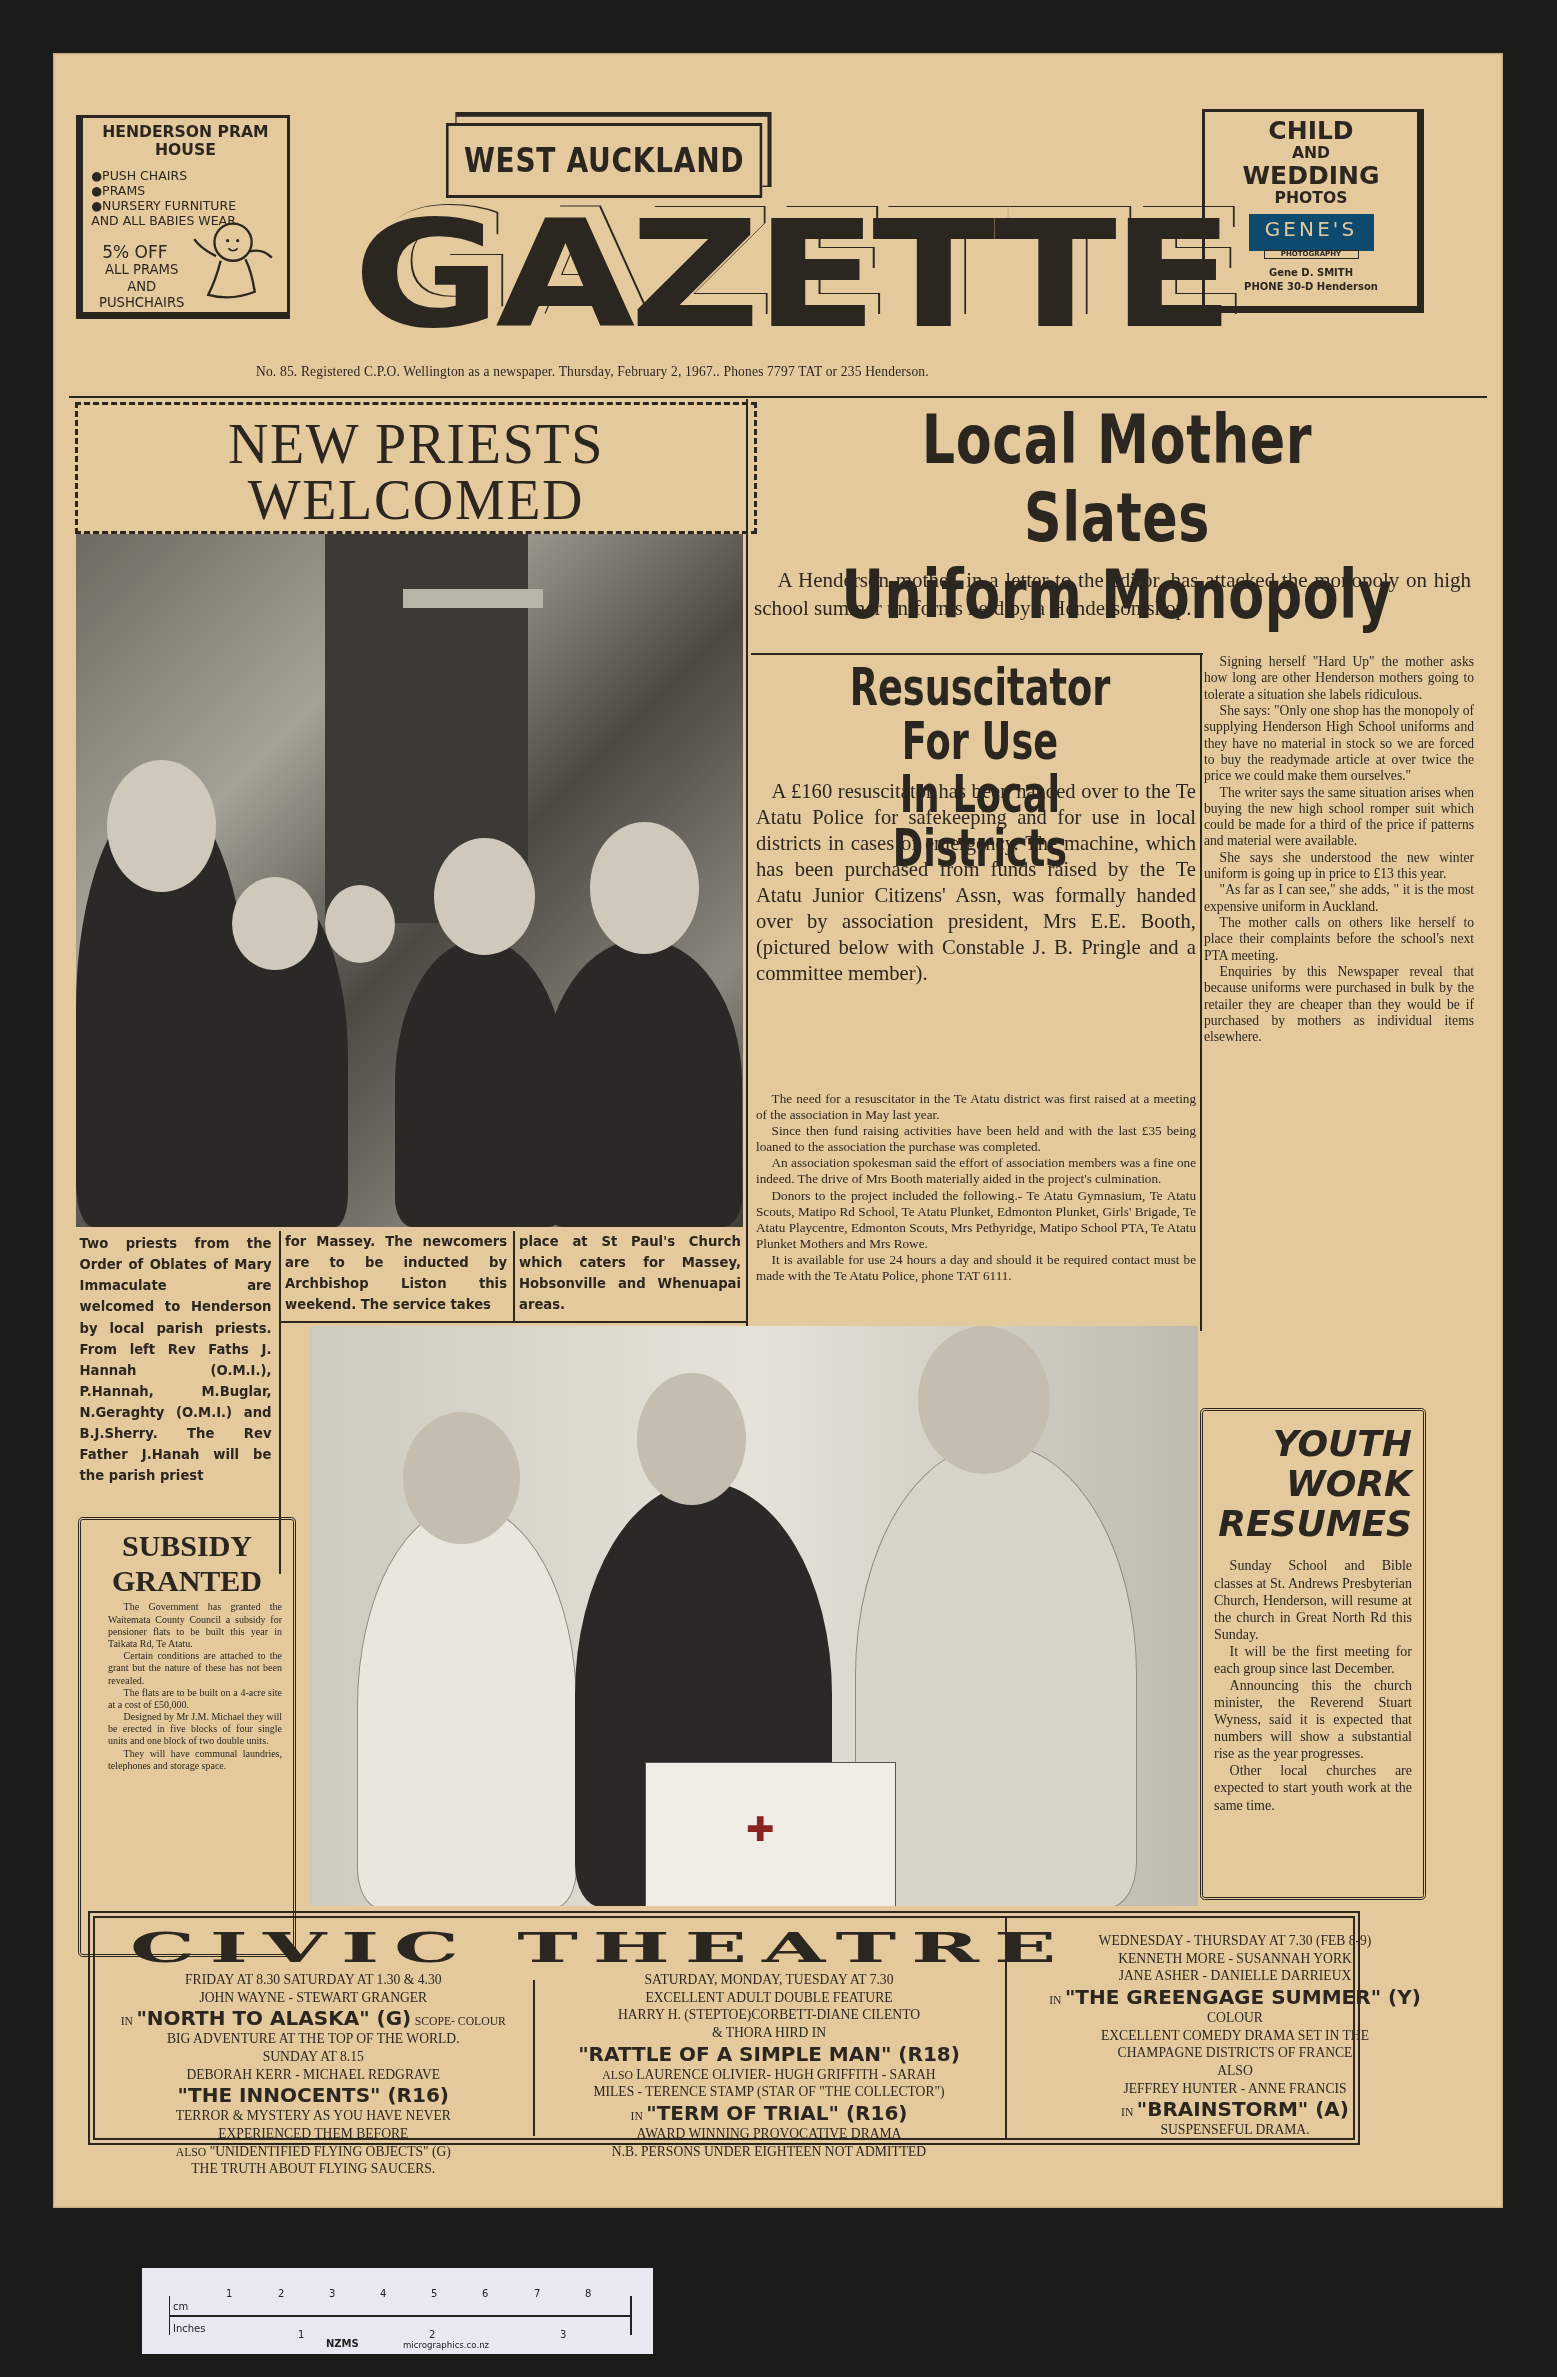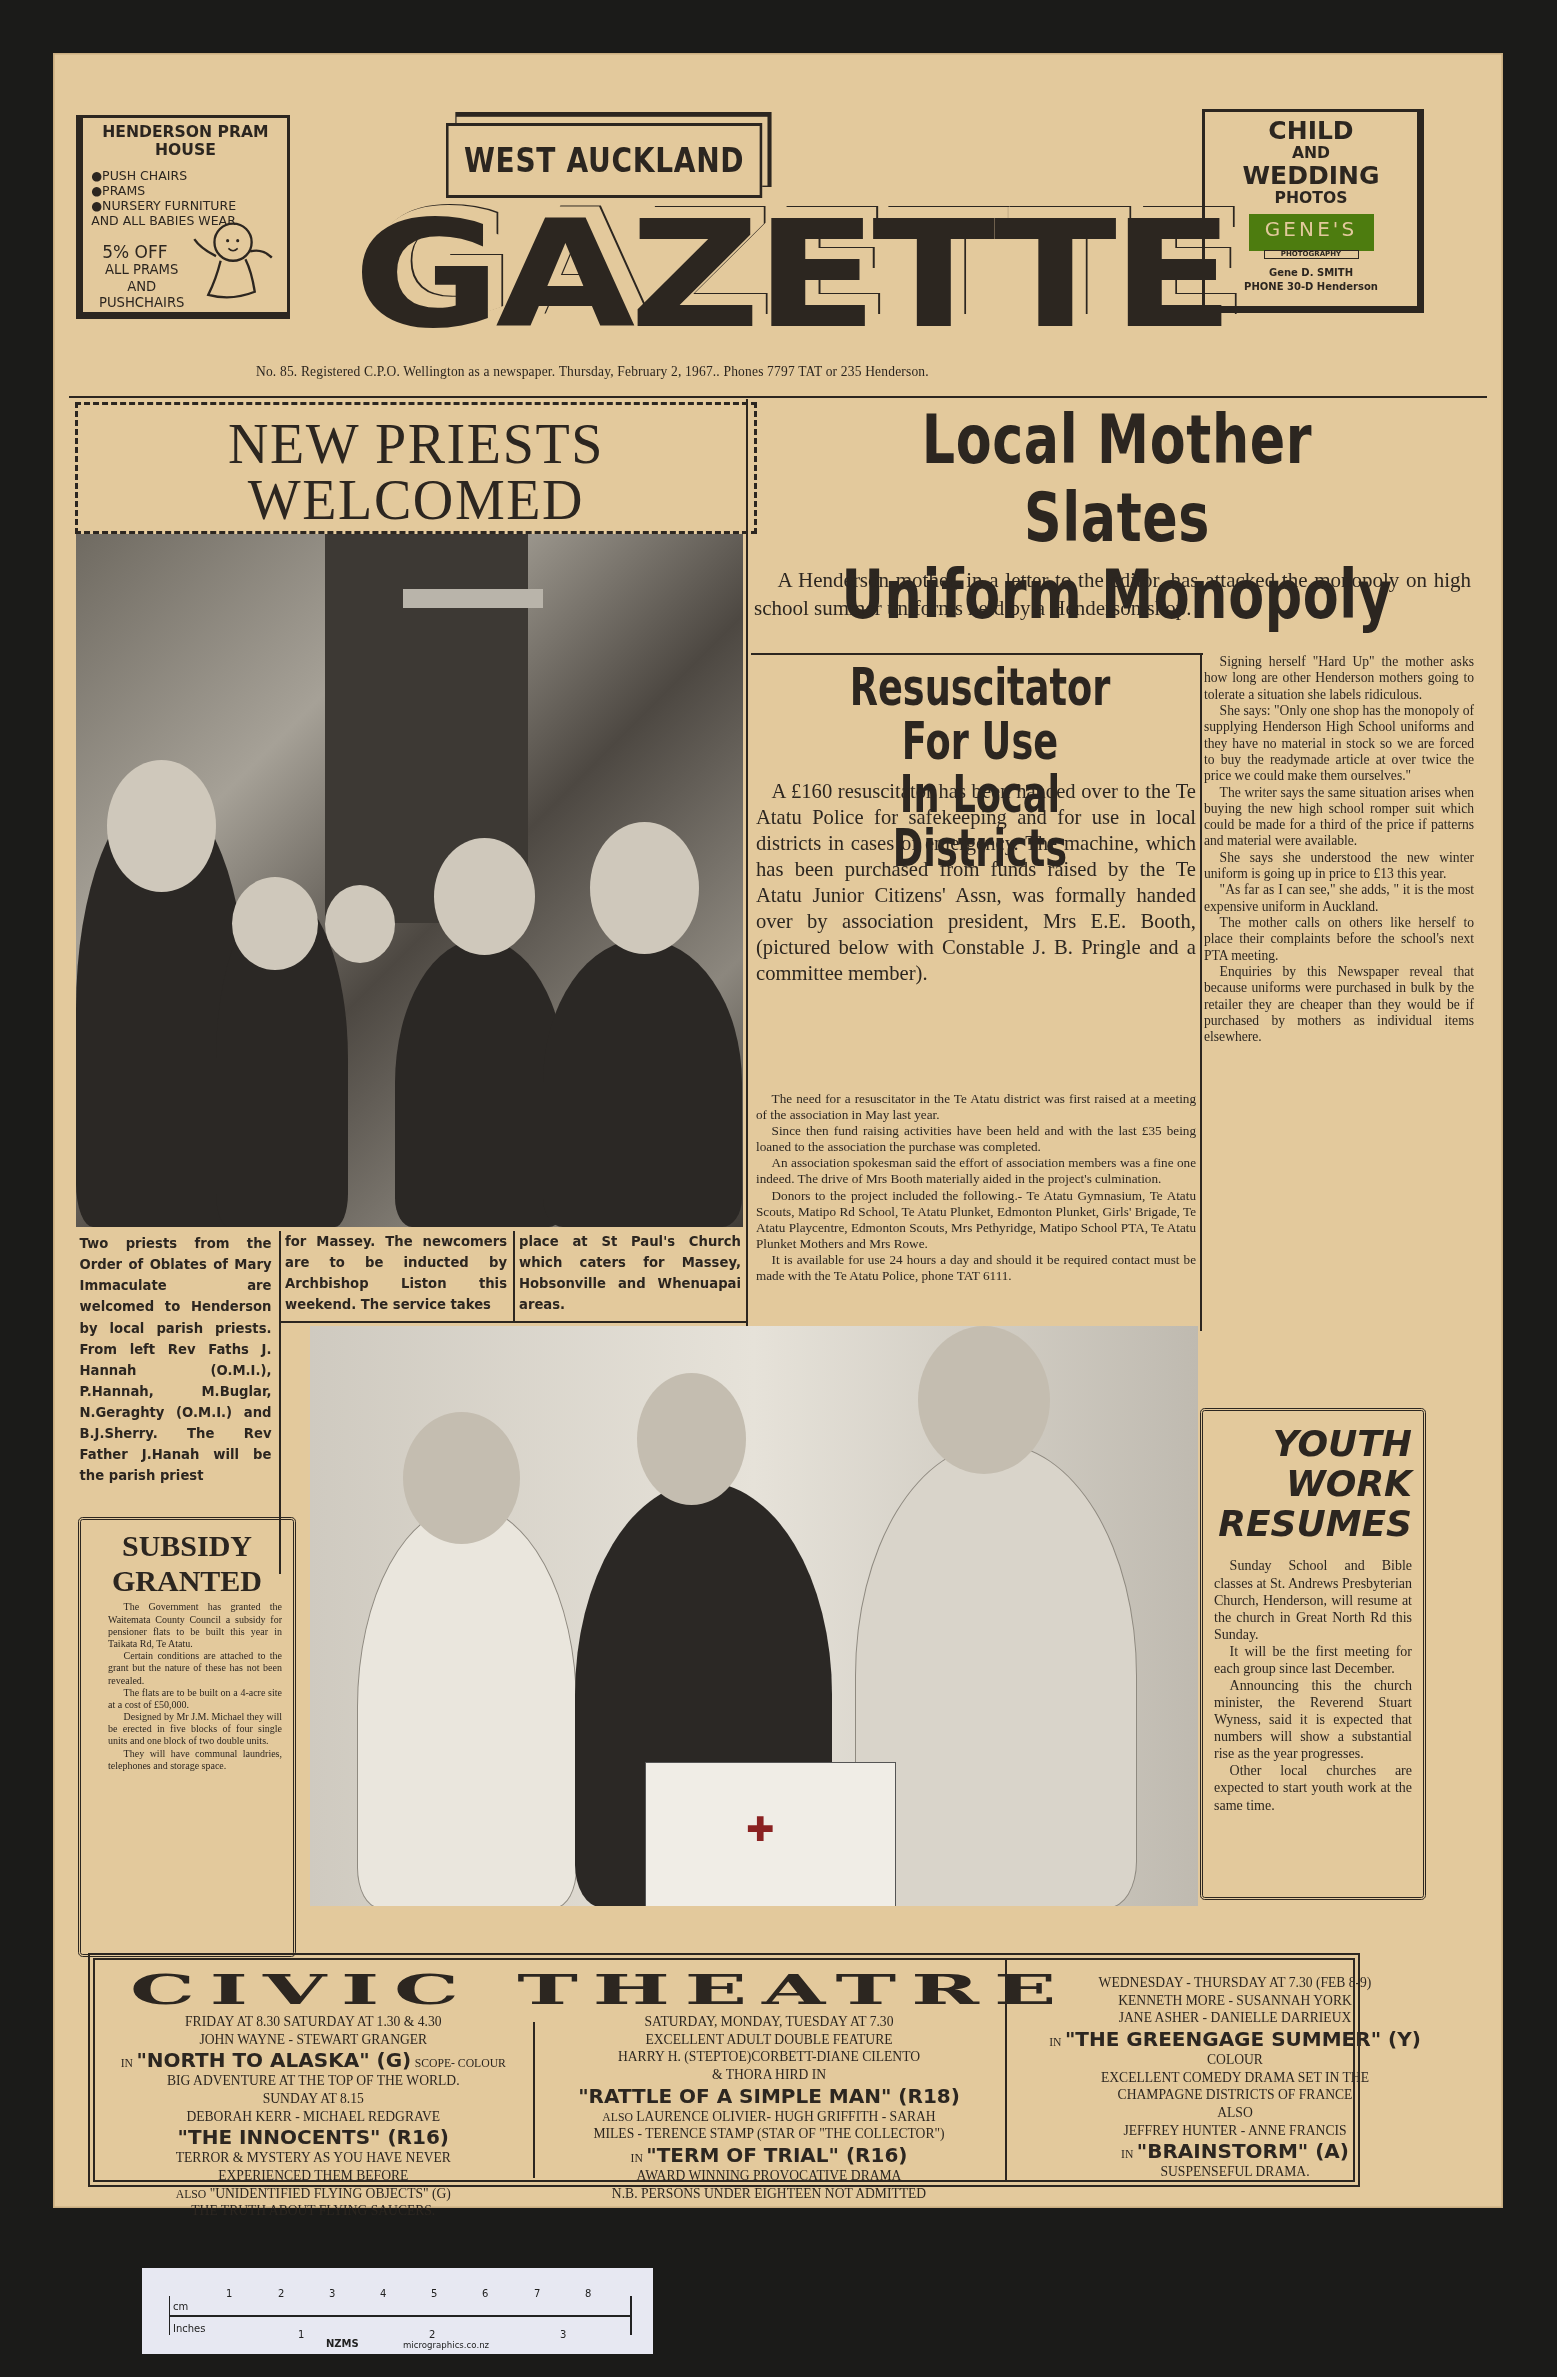--- a/index.html
+++ b/index.html
@@ -13,41 +13,41 @@
   .ad-pram li::before { content:"\25CF "; }
   .ad-pram .off { margin-top:14px; font-size:17px; padding-left:11px; }
   .ad-pram .offsub { font-size:13.2px; line-height:1.25; width:101px; text-align:center; }
   .baby { right:9.3px; bottom:9.3px; width:93px; height:86px; }
   .masthead { left:300px; top:62px; width:841px; height:234px; }
   .wa-box { left:93px; top:7.8px; width:366px; height:69px; border:3.9px solid #2c2620; background:#e3c99c; display:flex; align-items:center; justify-content:center; font-family:"DejaVu Sans", sans-serif; font-weight:bold; font-size:33px; letter-spacing:0.8px; box-shadow:9.3px -9.3px 0 -3.1px #e3c99c, 11px -11px 0 0 #2c2620; transform:scaleX(0.85); transform-origin:left; }
   .gazette { left:0; top:86px; font-family:"DejaVu Sans", sans-serif; font-weight:bold; font-size:148px; letter-spacing:-4.7px; color:#2c2620; text-shadow:11px -11px 0 #e3c99c, 12.5px -12.5px 0 #2c2620; transform:scaleX(1.22); transform-origin:left; line-height:1; }
   .ad-photo { left:1149px; top:56px; width:222px; height:204px; padding:6.2px; text-align:center; font-family:"DejaVu Sans", sans-serif; font-weight:bold; border-right-width:7.8px; border-bottom-width:7px; }
   .ad-photo .l1 { font-size:25px; line-height:1.05; }
   .ad-photo .l2 { font-size:15.6px; line-height:1.2; }
-  .ad-photo .logo { margin:6.2px auto 3.1px; width:125px; height:37px; background:#4d7c0f; color:#e3c99c; font-size:20px; font-weight:normal; letter-spacing:3.1px; line-height:31px; }
+  .ad-photo .logo { margin:6.2px auto 3.1px; width:125px; height:37px; background:#0c4a6e; color:#e3c99c; font-size:20px; font-weight:normal; letter-spacing:3.1px; line-height:31px; }
   .ad-photo .logo-sub { font-size:7px; color:#2c2620; background:#e3c99c; width:93px; margin:-4.7px auto 0; border:0.8px solid #2c2620; line-height:7.8px; }
   .ad-photo .small { font-size:10px; font-weight:bold; line-height:1.4; }
   .folio { left:203px; top:310px; font-family:"Liberation Serif", serif; font-size:15px; letter-spacing:0.2px; transform:scaleX(0.9); transform-origin:left; }
   .rule { background:#2c2620; height:2.3px; }
   .vrule { background:#2c2620; width:1.6px; }
   .np-head { left:22px; top:349px; width:682px; height:132px; border:3.1px dashed #2c2620; box-sizing:border-box; text-align:center; font-family:"Liberation Serif", serif; font-size:56px; line-height:1; padding-top:11px; letter-spacing:1.6px; transform-origin:top; }
   .photo { background:linear-gradient(135deg,#6f6a61,#a6a197 30%,#4d4842 55%,#8c877e 80%,#3f3b36); overflow:hidden; }
   .photo .shape { position:absolute; border-radius:50% 50% 10% 10%; background:#2b2825; }
   .photo .face { position:absolute; border-radius:50%; background:#cfc8bb; }
   .caption-sans { font-family:"DejaVu Sans", sans-serif; font-size:13.2px; line-height:1.6; font-weight:bold; text-align:justify; }
   .lm-head { left:698px; top:349px; width:732px; font-family:"DejaVu Sans", sans-serif; font-weight:bold; font-size:67px; line-height:1.16; text-align:center; transform:scaleX(0.78); transform-origin:top center; letter-spacing:0.8px; }
   .lm-lead { left:701px; top:514px; width:717px; font-family:"Liberation Serif", serif; font-size:21px; line-height:1.33; text-align:justify; text-indent:23.4px; }
   .rs-head { left:701px; top:608px; width:452px; text-align:center; font-family:"DejaVu Sans", sans-serif; font-weight:bold; font-size:51px; line-height:1.05; transform:scaleX(0.72); transform-origin:top center; }
   .body-lg { font-family:"Liberation Serif", serif; font-size:20.6px; line-height:1.26; text-align:justify; }
   .body-sm { font-family:"Liberation Serif", serif; font-size:13px; line-height:1.22; text-align:justify; }
   .body-sm p, .body-lg p { margin:0; text-indent:15.6px; }
   .wavy { border:3.9px double #2c2620; box-sizing:border-box; border-radius:4.7px; }
   .ss-head { text-align:center; font-family:"Liberation Serif", serif; font-weight:bold; font-size:30px; line-height:1.15; }
   .yw-head { text-align:right; font-family:"DejaVu Sans", sans-serif; font-weight:bold; font-style:italic; font-size:36px; line-height:1.12; }
-  .civic { left:35px; top:1900px; width:1272px; height:234px; border:7px double #2c2620; box-sizing:border-box; }
+  .civic { left:35px; top:1858px; width:1272px; height:234px; border:7px double #2c2620; box-sizing:border-box; }
   .civic-title { left:35px; top:6.2px; font-family:"DejaVu Serif", serif; font-weight:bold; font-size:51px; letter-spacing:9.3px; transform:scaleX(1.6) scaleY(0.8); transform-origin:left top; }
   .civ-col { font-family:"Liberation Serif", serif; font-size:13.6px; line-height:1.3; text-align:center; }
   .civ-col .film { font-family:"DejaVu Sans", sans-serif; font-size:20px; font-weight:bold; line-height:1.2; }
   .civ-col .in { font-size:11.7px; }
   .ruler { left:142px; top:2268px; width:511px; height:86px; background:#e7e8f2; }
   .ruler .bar { position:absolute; left:26.5px; top:47px; width:461px; height:2.3px; background:#222; }
   .ruler .tick { position:absolute; width:1.6px; background:#222; }
   .ruler .lbl { position:absolute; font-family:"DejaVu Sans", sans-serif; font-size:10px; color:#222; }
 </style>
 </head>

